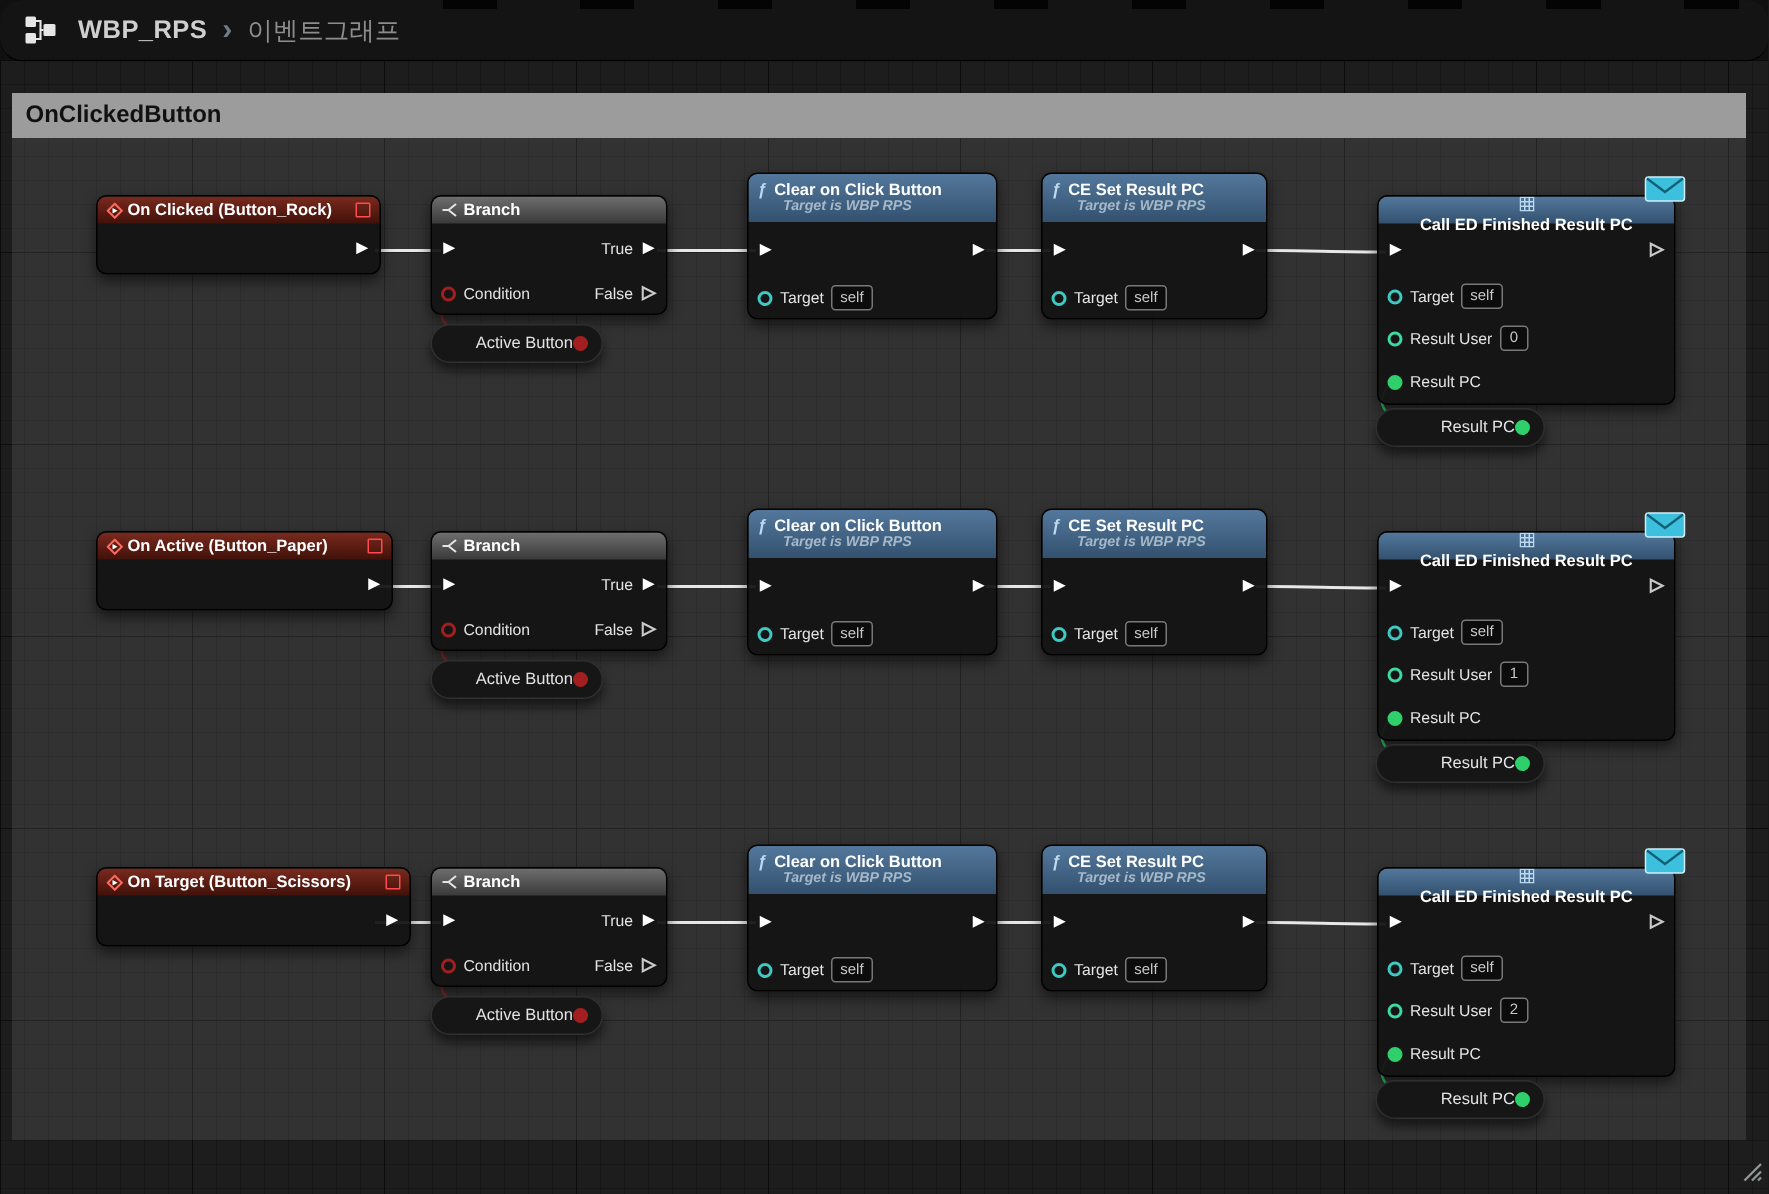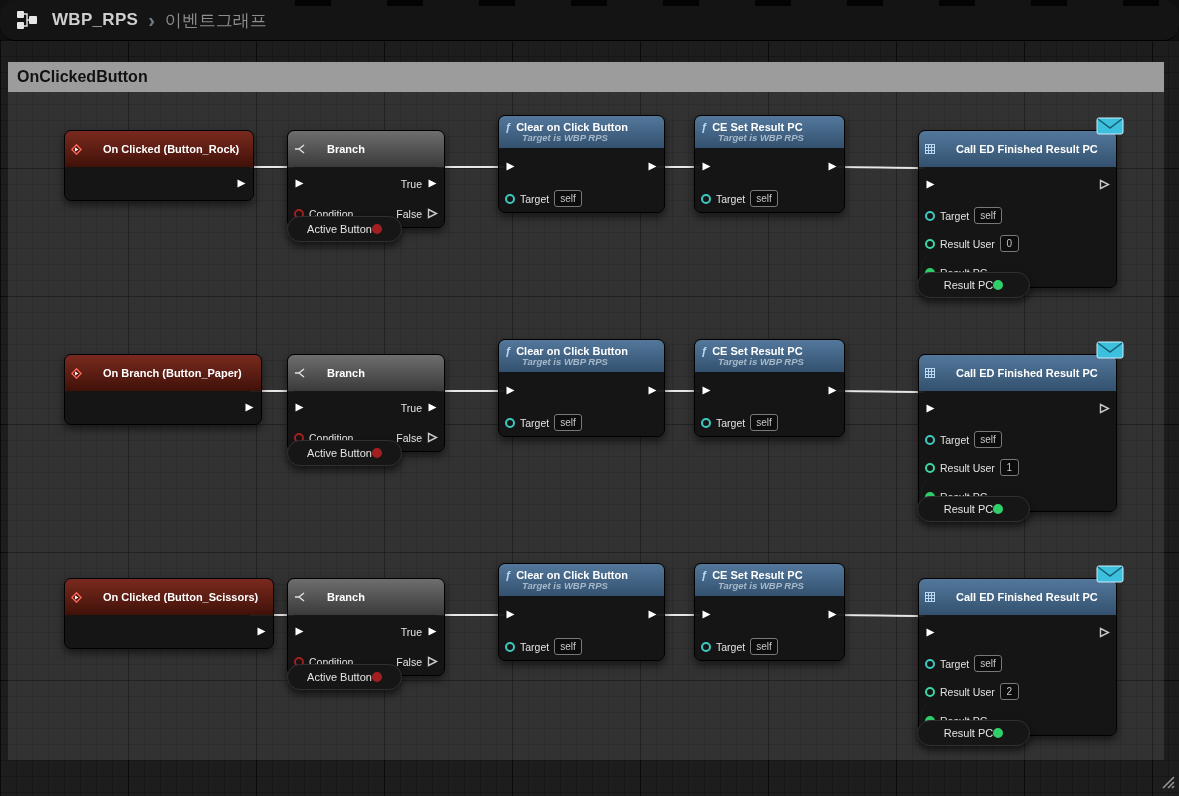--- a/index.html
+++ b/index.html
@@ -34,46 +34,46 @@
   svg.wires{position:absolute;left:0;top:0;width:1179px;height:796px;z-index:2;pointer-events:none;}
   .wire-exec{stroke:var(--exec-wire,#e8e8e8);stroke-width:2;fill:none;}
   .wire-bool{stroke:#8e2222;stroke-width:1.6;fill:none;}
   .wire-green{stroke:#2bbf63;stroke-width:1.6;fill:none;}
 
   .row{position:absolute;left:0;width:1179px;height:224px;z-index:3;}
 
   
   .node{position:absolute;background:rgba(19,19,19,.94);border:1px solid #000;border-radius:7px;
         box-shadow:0 4px 9px rgba(0,0,0,.55);overflow:hidden;color:#ddd;}
-  .hdr{display:flex;align-items:center;gap:21px;padding:0 6px;height:36px;
+  .hdr{display:flex;align-items:center;gap:3px;padding:0 6px;height:18px;
        font-size:11px;font-weight:bold;color:#fff;white-space:nowrap;}
   .hdr.two{height:32px;flex-direction:column;align-items:stretch;justify-content:center;gap:0;}
   .hdr .l1{display:flex;align-items:center;gap:5px;}
   .hdr .sub{font-size:9.5px;font-style:italic;font-weight:bold;color:#c9d6e2;opacity:.75;margin-left:17px;line-height:10px;}
   .hdr-event{background:linear-gradient(var(--event-hdr-a,#7a2a1e),var(--event-hdr-b,#401109));}
   .hdr-branch{background:linear-gradient(var(--branch-hdr-a,#6e6e6e),var(--branch-hdr-b,#3a3a3a));}
-  .hdr-func{background:linear-gradient(var(--func-hdr-a,#53789c),var(--func-hdr-b,#33516f));}
+  .hdr-func{background:linear-gradient(var(--func-hdr-a,#53789c),var(--func-hdr-b,#33516f));flex-direction:column;}
   .ttl{white-space:nowrap;}
   .fx{font-style:italic;font-weight:bold;color:#bcd9f2;font-size:11px;}
 
   .prow{display:flex;justify-content:space-between;align-items:center;padding:0 6px;}
   .pl,.pr{display:flex;align-items:center;gap:5px;}
   .lbl{font-size:10.5px;color:#e3e3e3;}
 
   .cp{width:10px;height:10px;border-radius:50%;border:2px solid var(--pin,#999);box-sizing:border-box;flex:0 0 auto;}
   .cp.filled{background:var(--pin,#999);}
   .dsq{width:8px;height:8px;border:1.5px solid #ff4b4b;border-radius:1px;margin-left:auto;flex:0 0 auto;}
   .xp{flex:0 0 auto;display:block;}
 
   .vbox{background:#0c0c0c;border:1px solid #787878;border-radius:3px;height:15px;line-height:15px;
         padding:0 5px;font-size:10px;color:#c8c8c8;}
   .vbox.num{min-width:7px;text-align:center;}
 
   .pill{position:absolute;height:26px;border-radius:13px;background:#161616;border:1px solid #303030;
-        box-shadow:0 5px 7px rgba(0,0,0,.55);display:flex;align-items:center;justify-content:center;
+        box-shadow:0 5px 7px rgba(0,0,0,.55);display:flex;align-items:center;justify-content:flex-end;
         padding:0 9px;box-sizing:border-box;color:#ececec;z-index:3;}
   .pill .lbl{font-size:11px;}
 
   .envelope{position:absolute;z-index:2;}
   .grip{position:absolute;right:4px;bottom:3px;z-index:6;}
 </style>
 </head>
 <body>
 
 <div class="topbar">
@@ -310,21 +310,21 @@
 
 <div class="row" style="top:339px">
   <div class="node" style="left:64px;top:15px;width:196px">
     <div class="hdr hdr-event">
       <span>
           <svg class="xp" width="11" height="11" viewBox="0 0 11 11">
             <path d="M5.5 .8 L10.2 5.5 L5.5 10.2 L.8 5.5 Z" fill="none" stroke="#ff6a5e" stroke-width="1.3"></path>
             <path d="M4 3.6 L7.4 5.5 L4 7.4 Z" fill="#fff"></path>
           </svg>
         </span>
-      <span class="ttl">On Branch (Button_Paper)</span>
+      <span class="ttl">On Active (Button_Paper)</span>
       <span class="dsq"></span>
     </div>
     <div class="prow" style="height:33px">
         <span class="pl"></span>
       <span class="pr">
           <svg class="xp" width="11" height="11" viewBox="0 0 11 11">
             <path d="M1.5 1.5 L9.5 5.5 L1.5 9.5 Z" fill="#fff"></path>
           </svg>
         </span>
       </div>
@@ -497,21 +497,21 @@
 
 <div class="row" style="top:563px">
   <div class="node" style="left:64px;top:15px;width:208px">
     <div class="hdr hdr-event">
       <span>
           <svg class="xp" width="11" height="11" viewBox="0 0 11 11">
             <path d="M5.5 .8 L10.2 5.5 L5.5 10.2 L.8 5.5 Z" fill="none" stroke="#ff6a5e" stroke-width="1.3"></path>
             <path d="M4 3.6 L7.4 5.5 L4 7.4 Z" fill="#fff"></path>
           </svg>
         </span>
-      <span class="ttl">On Clicked (Button_Scissors)</span>
+      <span class="ttl">On Target (Button_Scissors)</span>
       <span class="dsq"></span>
     </div>
     <div class="prow" style="height:33px">
         <span class="pl"></span>
       <span class="pr">
           <svg class="xp" width="11" height="11" viewBox="0 0 11 11">
             <path d="M1.5 1.5 L9.5 5.5 L1.5 9.5 Z" fill="#fff"></path>
           </svg>
         </span>
       </div>

